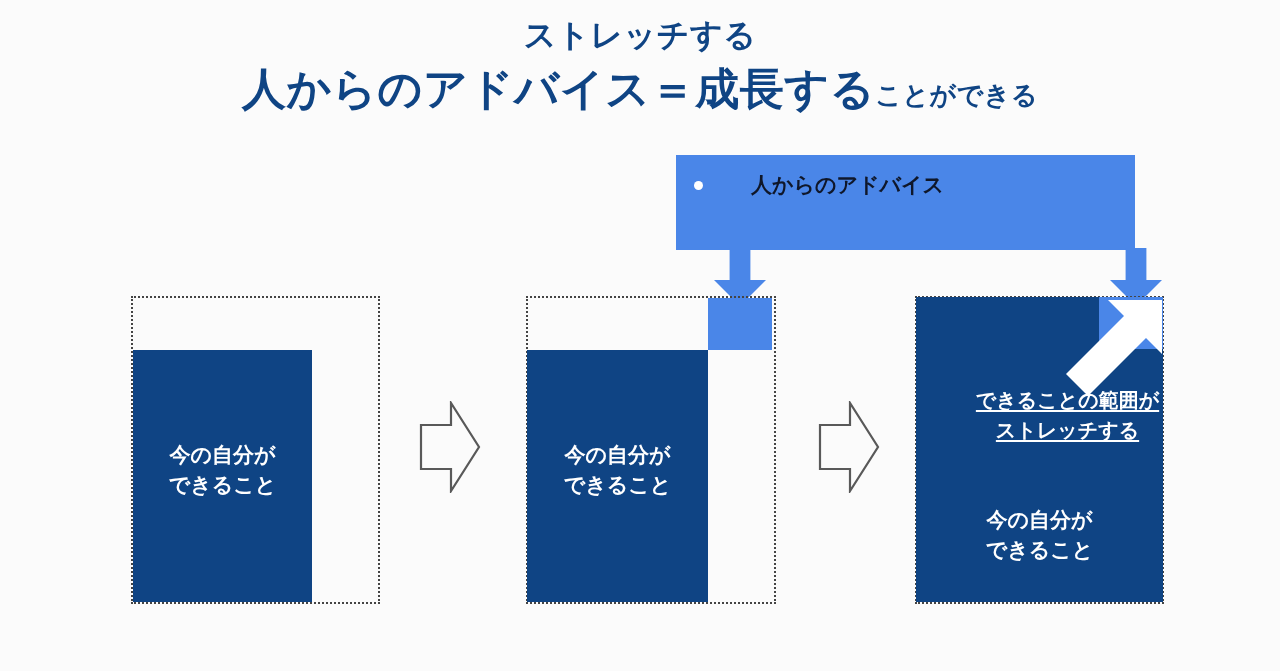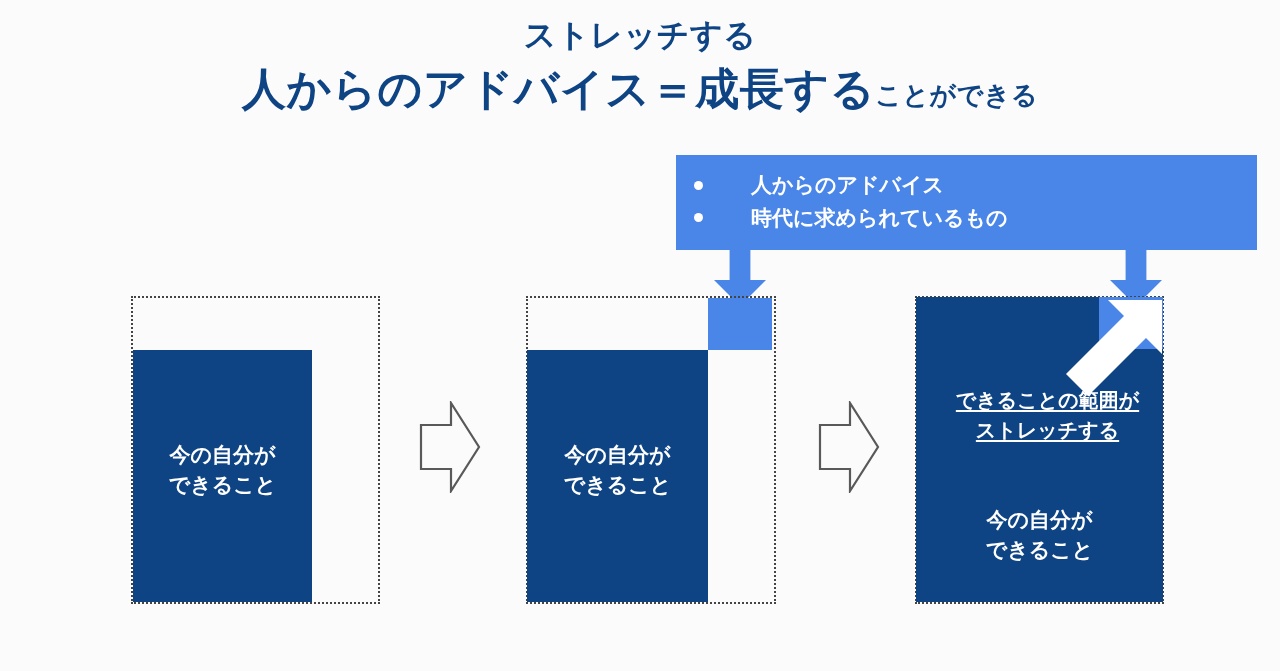--- a/index.html
+++ b/index.html
@@ -44,24 +44,24 @@
   }
   .title-small {
     font-size: 26px;
   }
 
   
   .callout {
     position: absolute;
     left: 676px;
     top: 155px;
-    width: 581px;
+    width: 459px;
     height: 95px;
     background: #4a86e8;
-    color: #ffffff;
+    color: #0f172a;
   }
   .callout-list {
     margin: 0;
     padding: 14px 0 0 0;
     list-style: none;
   }
   .callout-item {
     display: flex;
     align-items: center;
     font-size: 21px;
@@ -122,21 +122,21 @@
     line-height: 1.45;
     text-align: center;
     white-space: pre-line;
   }
   .box1-label { left: 133px; top: 440px; width: 179px; }
   .box2-label { left: 527px; top: 440px; width: 181px; }
   .box3-label { left: 916px; top: 505px; width: 247px; }
 
   .stretch-label {
     position: absolute;
-    left: 924px;
+    left: 944px;
     top: 385px;
     width: 247px;
     color: #ffffff;
     font-size: 20px;
     font-weight: bold;
     line-height: 1.5;
     text-align: center;
     text-decoration: underline;
     text-underline-offset: 3px;
     white-space: pre-line;
@@ -170,24 +170,20 @@
     <span class="title-line2">
       <span class="title-big">人からのアドバイス＝成長する</span><span class="title-small">ことができる</span>
     </span>
   </div>
 
   <div class="callout">
     <ul class="callout-list">
       <li class="callout-item">
         <span class="bullet-dot"></span>
         <span>人からのアドバイス</span>
-      </li>
-      <li class="callout-item">
-        <span class="bullet-dot"></span>
-        <span>時代に求められているもの</span>
       </li>
     </ul>
   </div>
 
   <div class="down-arrow down-arrow-left"></div>
   <div class="down-arrow down-arrow-right"></div>
 
   <div class="dotted-box box1-outline"></div>
   <div class="fill-dark box1-fill"></div>
   <div class="box-label box1-label">今の自分が

